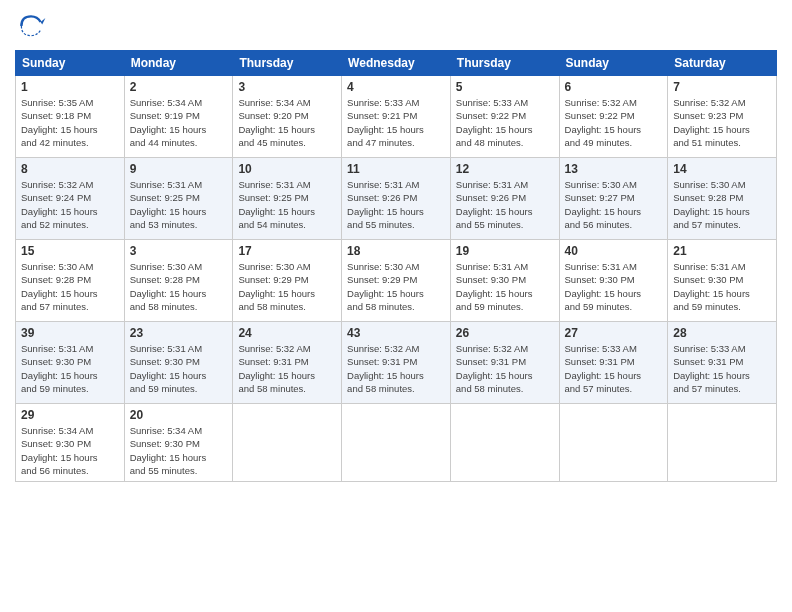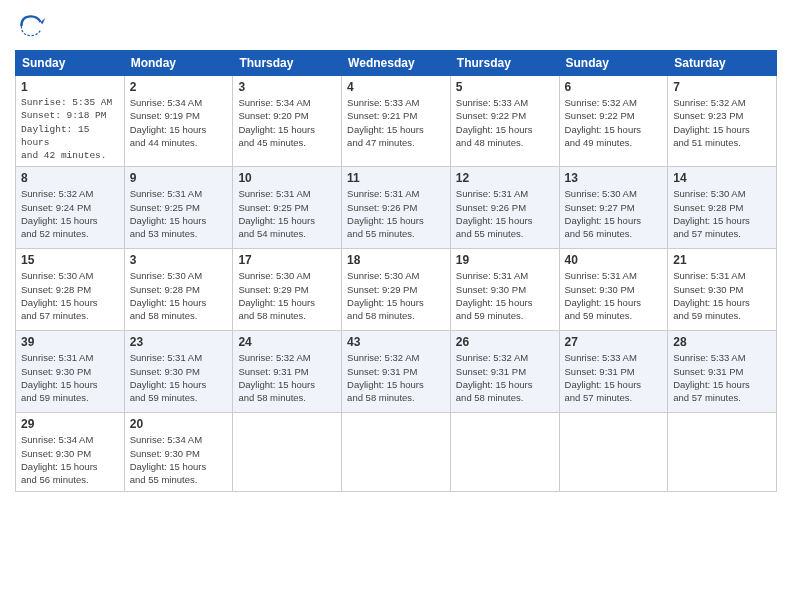--- a/index.html
+++ b/index.html
@@ -128,21 +128,21 @@
           <th>Wednesday</th>
           <th>Thursday</th>
           <th>Sunday</th>
           <th>Saturday</th>
         </tr>
     </thead>
     <tbody id="calendar-body">
         <tr class="row-white">
           <td>
             <div class="day-number">1</div>
-            <div class="day-info" style="white-space: pre-line; font-family: Liberation Mono, monospace;">Sunrise: 5:35 AM
+            <div class="day-info" style="white-space: pre-line;">Sunrise: 5:35 AM
 Sunset: 9:18 PM
 Daylight: 15 hours
 and 42 minutes.</div>
           </td>
           <td>
             <div class="day-number">2</div>
             <div class="day-info" style="white-space: pre-line;">Sunrise: 5:34 AM
 Sunset: 9:19 PM
 Daylight: 15 hours
 and 44 minutes.</div>

